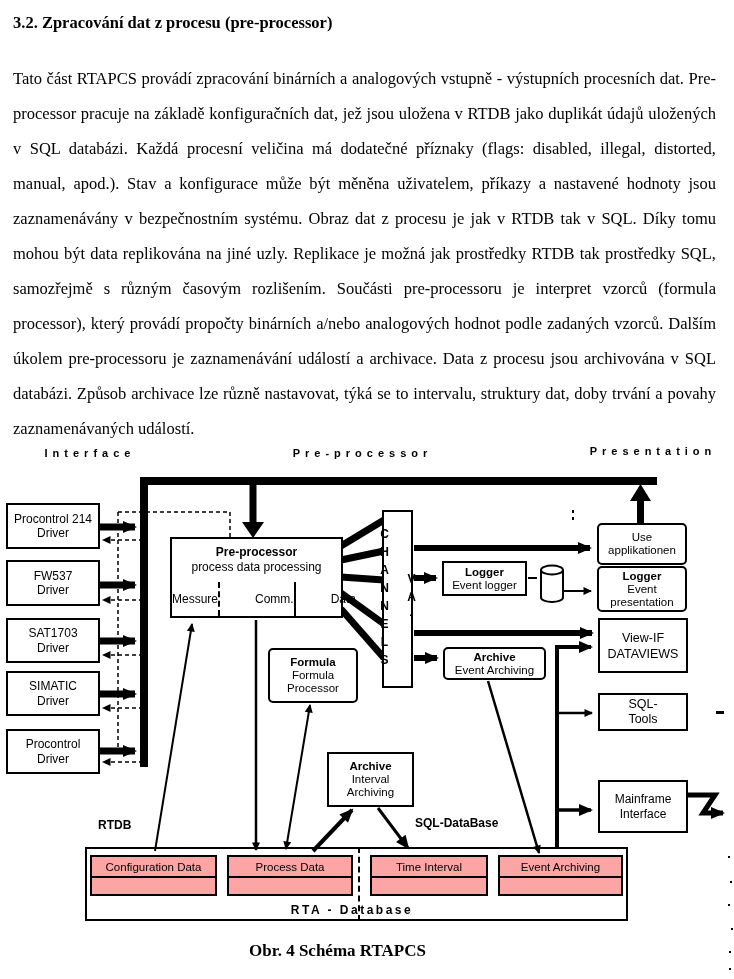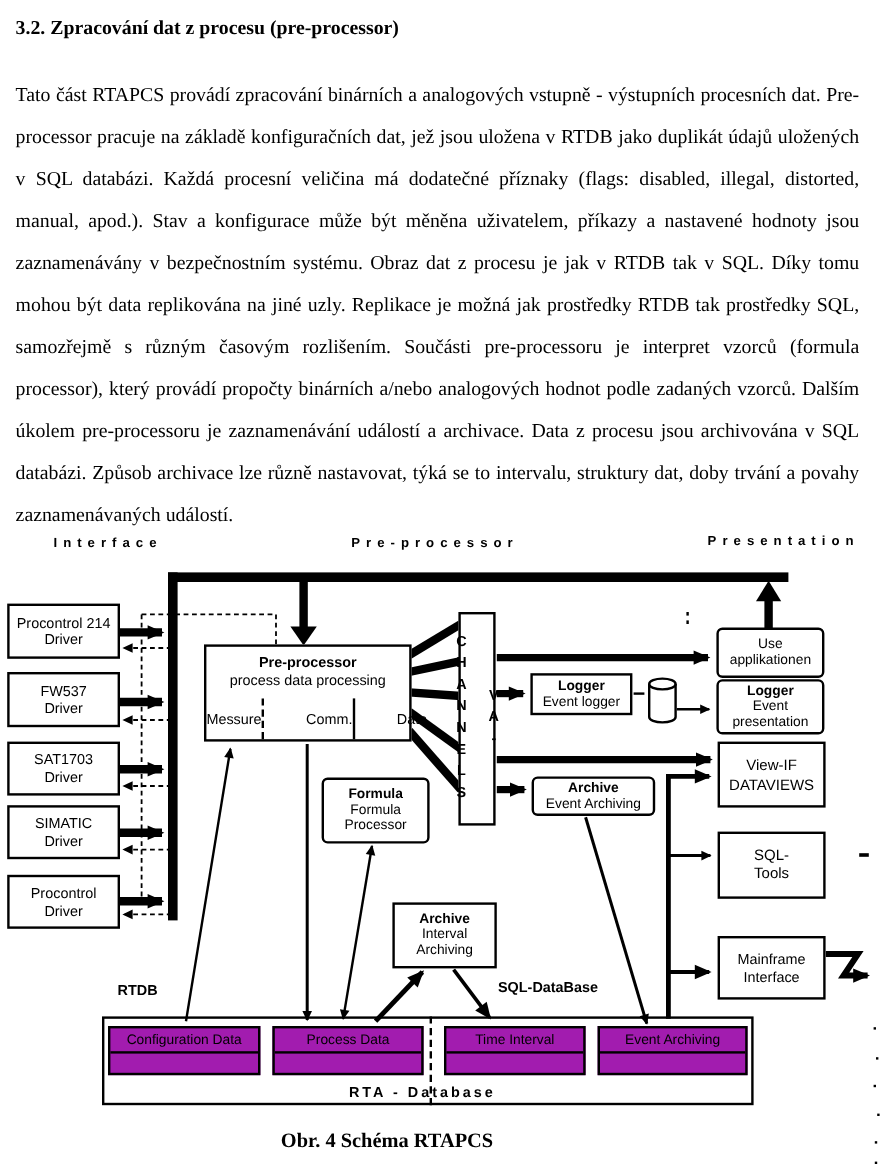--- a/index.html
+++ b/index.html
@@ -12,21 +12,21 @@
   .hdg {
     position:absolute; left:13px; top:13px; width:705px;
     font-size:16.5px; font-weight:bold;
   }
   .para {
     position:absolute; left:13px; top:61px; width:703px;
     font-size:16.5px; line-height:35px; text-align:justify;
   }
   .caption {
     position:absolute; top:941px; left:0; width:645px; text-align:center;
-    font-size:17px; font-weight:bold;
+    font-size:17px; font-weight:bold;padding-left:15px;
   }
   
   .hdr {
     position:absolute; z-index:2; text-align:center;
     font-family:"Liberation Sans", sans-serif;
     font-size:11px; font-weight:bold; letter-spacing:5px; white-space:nowrap;
   }
   .box {
     position:absolute; box-sizing:border-box; z-index:2;
     background:#fff; border:2px solid #000;
@@ -47,21 +47,21 @@
     writing-mode:vertical-rl; text-orientation:upright;
     font-weight:bold; font-size:12px; letter-spacing:4px; line-height:27px;
   }
   .outer {
     position:absolute; left:85px; top:847px; width:543px; height:74px;
     border:2px solid #000; box-sizing:border-box; background:transparent; z-index:1;
   }
   .divider { position:absolute; left:358px; top:847px; height:74px; width:0; border-left:2px dashed #000; z-index:2; }
   .tbl {
     position:absolute; box-sizing:border-box; height:41px; z-index:2;
-    border:2px solid #000; background:#a21caf; font-family:"Liberation Sans", sans-serif;
+    border:2px solid #000; background:#fca5a5; font-family:"Liberation Sans", sans-serif;
   }
   .tbl .hd {
     height:19px; border-bottom:2px solid #000;
     display:flex; align-items:center; justify-content:center; font-size:11.5px;
   }
   .lbl {
     position:absolute; z-index:2; white-space:nowrap;
     font-family:"Liberation Sans", sans-serif; font-size:12px; font-weight:bold;
   }
   .rta { letter-spacing:2.5px; }
@@ -239,21 +239,21 @@
 <div class="box" style="left:598px; top:618px; width:90px; height:55px; font-size:12.5px; line-height:16px;">
   <span>View-IF</span>
   <span>DATAVIEWS</span>
 </div>
 
 <div class="box rnd" style="left:443px; top:647px; width:103px; height:33px;">
   <span class="bld">Archive</span>
   <span>Event Archiving</span>
 </div>
 
-<div class="box" style="left:598px; top:693px; width:90px; height:56px; font-size:12.5px; line-height:15px;">
+<div class="box" style="left:598px; top:693px; width:90px; height:38px; font-size:12.5px; line-height:15px;">
   <span>SQL-</span>
   <span>Tools</span>
 </div>
 
 <div class="box" style="left:327px; top:752px; width:87px; height:55px;">
   <span class="bld">Archive</span>
   <span>Interval</span>
   <span>Archiving</span>
 </div>
 

